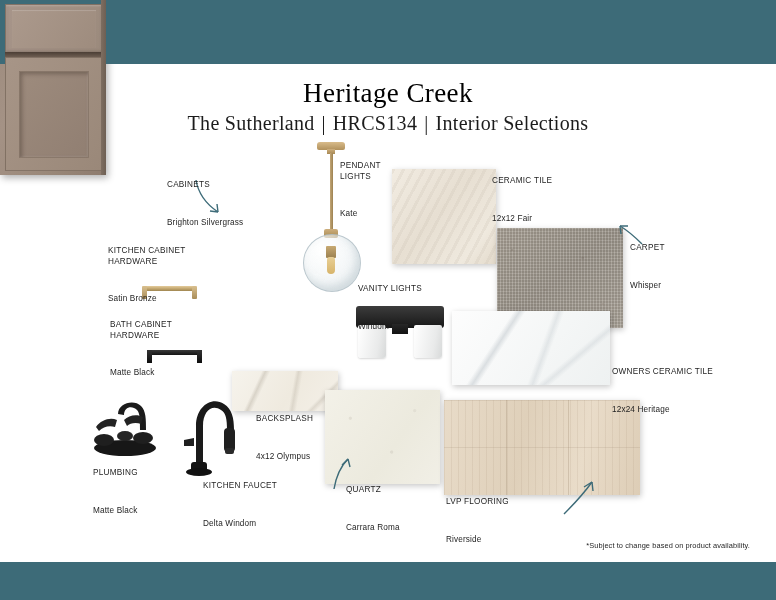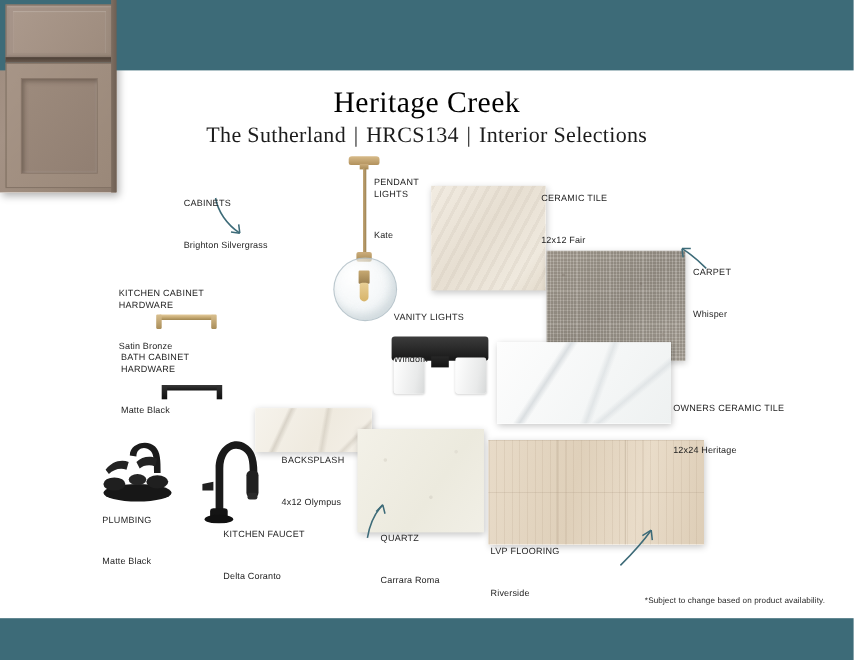--- a/index.html
+++ b/index.html
@@ -322,21 +322,21 @@
       <path d="M2 36 C10 28 20 18 30 4" stroke="#3d6b78" stroke-width="1.4" fill="none"></path>
       <path d="M30 4 L22 9 M30 4 L31 13" stroke="#3d6b78" stroke-width="1.4" fill="none"></path>
     </svg>
   </div>
 
   <div class="label" style="left:167px;top:180px;">
     <div class="l1">CABINETS</div>
     <div class="l2">Brighton Silvergrass</div>
   </div>
 
-  <div class="label" style="left:108px;top:262px;">
+  <div class="label" style="left:108px;top:246px;">
     <div class="l1">KITCHEN CABINET</div>
     <div class="l1">HARDWARE</div>
     <div class="l2">Satin Bronze</div>
   </div>
 
   <div class="label" style="left:110px;top:320px;">
     <div class="l1">BATH CABINET</div>
     <div class="l1">HARDWARE</div>
     <div class="l2">Matte Black</div>
   </div>
@@ -377,21 +377,21 @@
     <div class="l2">Carrara Roma</div>
   </div>
 
   <div class="label" style="left:93px;top:468px;">
     <div class="l1">PLUMBING</div>
     <div class="l2">Matte Black</div>
   </div>
 
   <div class="label" style="left:203px;top:481px;">
     <div class="l1">KITCHEN FAUCET</div>
-    <div class="l2">Delta Coranto</div>
+    <div class="l2">Delta Windom</div>
   </div>
 
   <div class="label" style="left:446px;top:497px;">
     <div class="l1">LVP FLOORING</div>
     <div class="l2">Riverside</div>
   </div>
 
   <div class="footnote">*Subject to change based on product availability.</div>
 
 </div>

